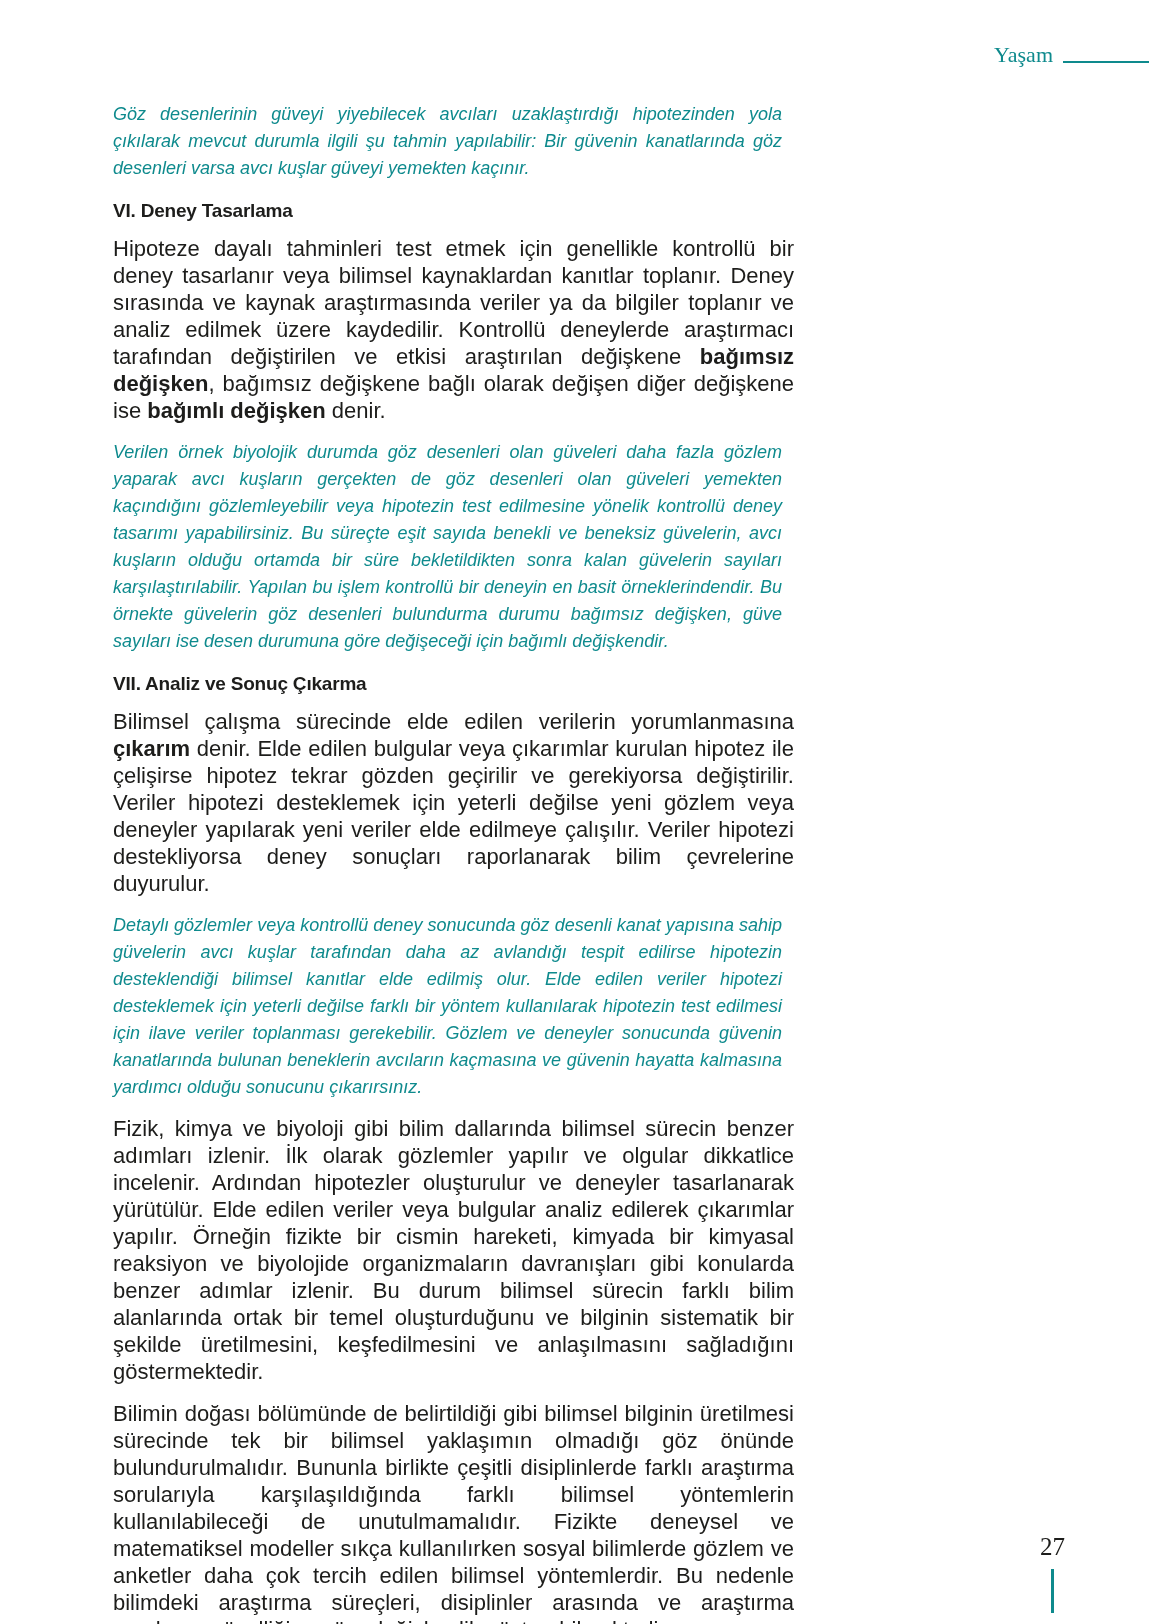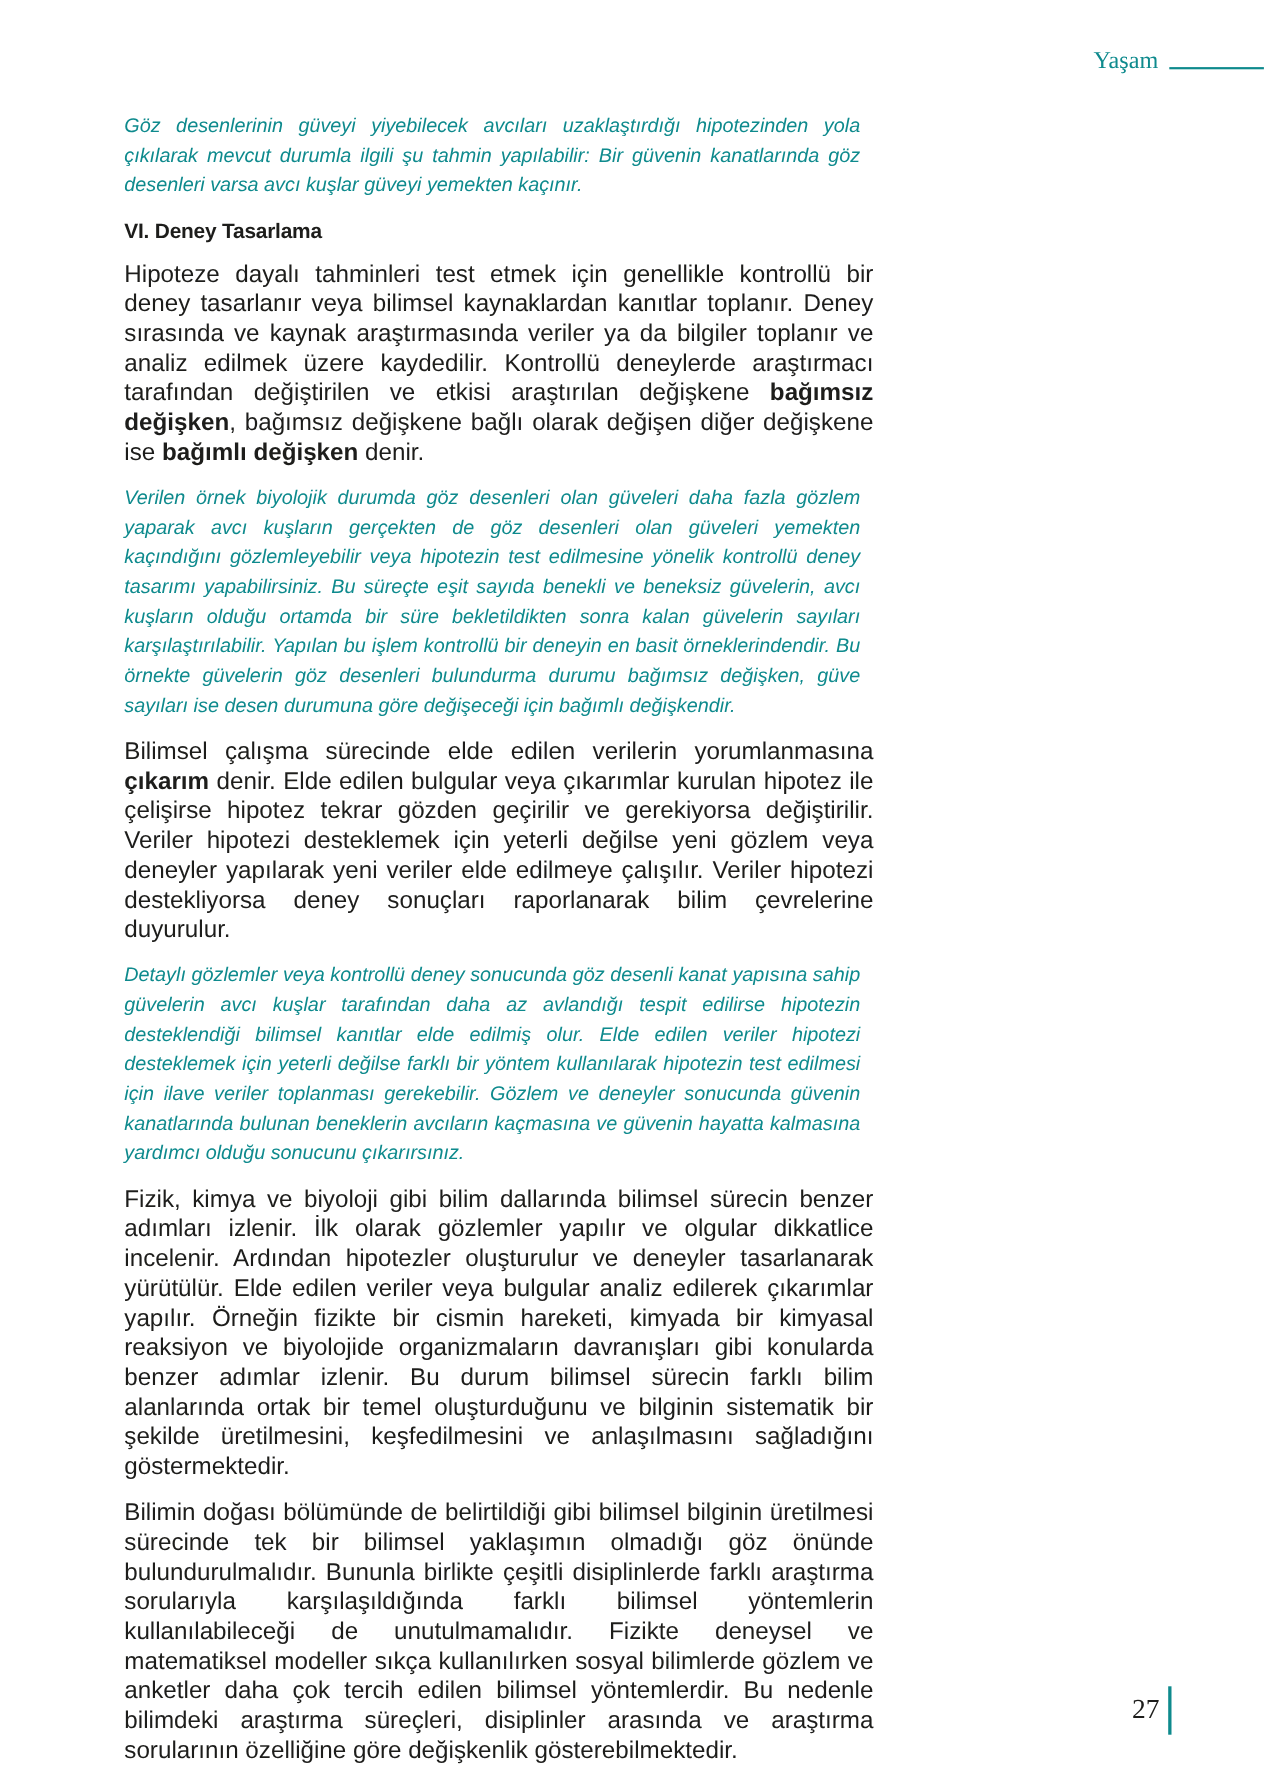--- a/index.html
+++ b/index.html
@@ -68,20 +68,21 @@
   }
   .content b{font-weight:700;}
   
   .page-footer{
     position:absolute;
     top:1533px;
     right:87px;
     display:flex;
     align-items:center;
     gap:8px;
+    flex-direction:column;
   }
   .page-footer .page-number{
     font-family:"Liberation Serif", serif;
     font-size:25px;
     color:var(--ink);
   }
   .page-footer .page-number-rule{
     width:3px;
     height:44px;
     background:var(--accent);
@@ -95,20 +96,21 @@
   <div class="running-head">
     <span class="label">Yaşam</span>
     <span class="rule"></span>
   </div>
 
   <div class="content">
       <p class="note"><span>Göz desenlerinin güveyi yiyebilecek avcıları uzaklaştırdığı hipotezinden yola çıkılarak mevcut durumla ilgili şu tahmin yapılabilir: Bir güvenin kanatlarında göz desenleri varsa avcı kuşlar güveyi yemekten kaçınır.</span></p>
       <h2 class="heading"><span>VI. Deney Tasarlama</span></h2>
       <p class="body"><span>Hipoteze dayalı tahminleri test etmek için genellikle kontrollü bir deney tasarlanır veya bilimsel kaynaklardan kanıtlar toplanır. Deney sırasında ve kaynak araştırmasında veriler ya da bilgiler toplanır ve analiz edilmek üzere kaydedilir. Kontrollü deneylerde araştırmacı tarafından değiştirilen ve etkisi araştırılan değişkene </span><b>bağımsız değişken</b><span>, bağımsız değişkene bağlı olarak değişen diğer değişkene ise </span><b>bağımlı değişken</b><span> denir.</span></p>
       <p class="note"><span>Verilen örnek biyolojik durumda göz desenleri olan güveleri daha fazla gözlem yaparak avcı kuşların gerçekten de göz desenleri olan güveleri yemekten kaçındığını gözlemleyebilir veya hipotezin test edilmesine yönelik kontrollü deney tasarımı yapabilirsiniz. Bu süreçte eşit sayıda benekli ve beneksiz güvelerin, avcı kuşların olduğu ortamda bir süre bekletildikten sonra kalan güvelerin sayıları karşılaştırılabilir. Yapılan bu işlem kontrollü bir deneyin en basit örneklerindendir. Bu örnekte güvelerin göz desenleri bulundurma durumu bağımsız değişken, güve sayıları ise desen durumuna göre değişeceği için bağımlı değişkendir.</span></p>
+      <h2 class="heading"><span>VII. Analiz ve Sonuç Çıkarma</span></h2>
       <p class="body"><span>Bilimsel çalışma sürecinde elde edilen verilerin yorumlanmasına </span><b>çıkarım</b><span> denir. Elde edilen bulgular veya çıkarımlar kurulan hipotez ile çelişirse hipotez tekrar gözden geçirilir ve gerekiyorsa değiştirilir. Veriler hipotezi desteklemek için yeterli değilse yeni gözlem veya deneyler yapılarak yeni veriler elde edilmeye çalışılır. Veriler hipotezi destekliyorsa deney sonuçları raporlanarak bilim çevrelerine duyurulur.</span></p>
       <p class="note"><span>Detaylı gözlemler veya kontrollü deney sonucunda göz desenli kanat yapısına sahip güvelerin avcı kuşlar tarafından daha az avlandığı tespit edilirse hipotezin desteklendiği bilimsel kanıtlar elde edilmiş olur. Elde edilen veriler hipotezi desteklemek için yeterli değilse farklı bir yöntem kullanılarak hipotezin test edilmesi için ilave veriler toplanması gerekebilir. Gözlem ve deneyler sonucunda güvenin kanatlarında bulunan beneklerin avcıların kaçmasına ve güvenin hayatta kalmasına yardımcı olduğu sonucunu çıkarırsınız.</span></p>
       <p class="body"><span>Fizik, kimya ve biyoloji gibi bilim dallarında bilimsel sürecin benzer adımları izlenir. İlk olarak gözlemler yapılır ve olgular dikkatlice incelenir. Ardından hipotezler oluşturulur ve deneyler tasarlanarak yürütülür. Elde edilen veriler veya bulgular analiz edilerek çıkarımlar yapılır. Örneğin fizikte bir cismin hareketi, kimyada bir kimyasal reaksiyon ve biyolojide organizmaların davranışları gibi konularda benzer adımlar izlenir. Bu durum bilimsel sürecin farklı bilim alanlarında ortak bir temel oluşturduğunu ve bilginin sistematik bir şekilde üretilmesini, keşfedilmesini ve anlaşılmasını sağladığını göstermektedir.</span></p>
       <p class="body"><span>Bilimin doğası bölümünde de belirtildiği gibi bilimsel bilginin üretilmesi sürecinde tek bir bilimsel yaklaşımın olmadığı göz önünde bulundurulmalıdır. Bununla birlikte çeşitli disiplinlerde farklı araştırma sorularıyla karşılaşıldığında farklı bilimsel yöntemlerin kullanılabileceği de unutulmamalıdır. Fizikte deneysel ve matematiksel modeller sıkça kullanılırken sosyal bilimlerde gözlem ve anketler daha çok tercih edilen bilimsel yöntemlerdir. Bu nedenle bilimdeki araştırma süreçleri, disiplinler arasında ve araştırma sorularının özelliğine göre değişkenlik gösterebilmektedir.</span></p>
     </div>
 
   <div class="page-footer">
     <span class="page-number">27</span>
     <span class="page-number-rule"></span>
   </div>

